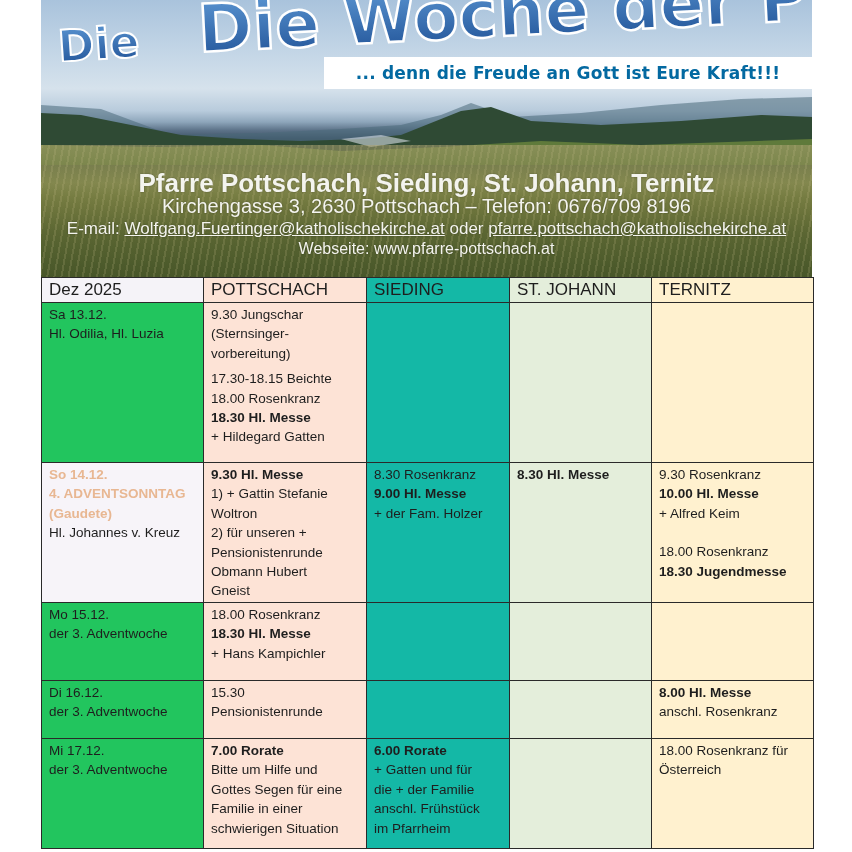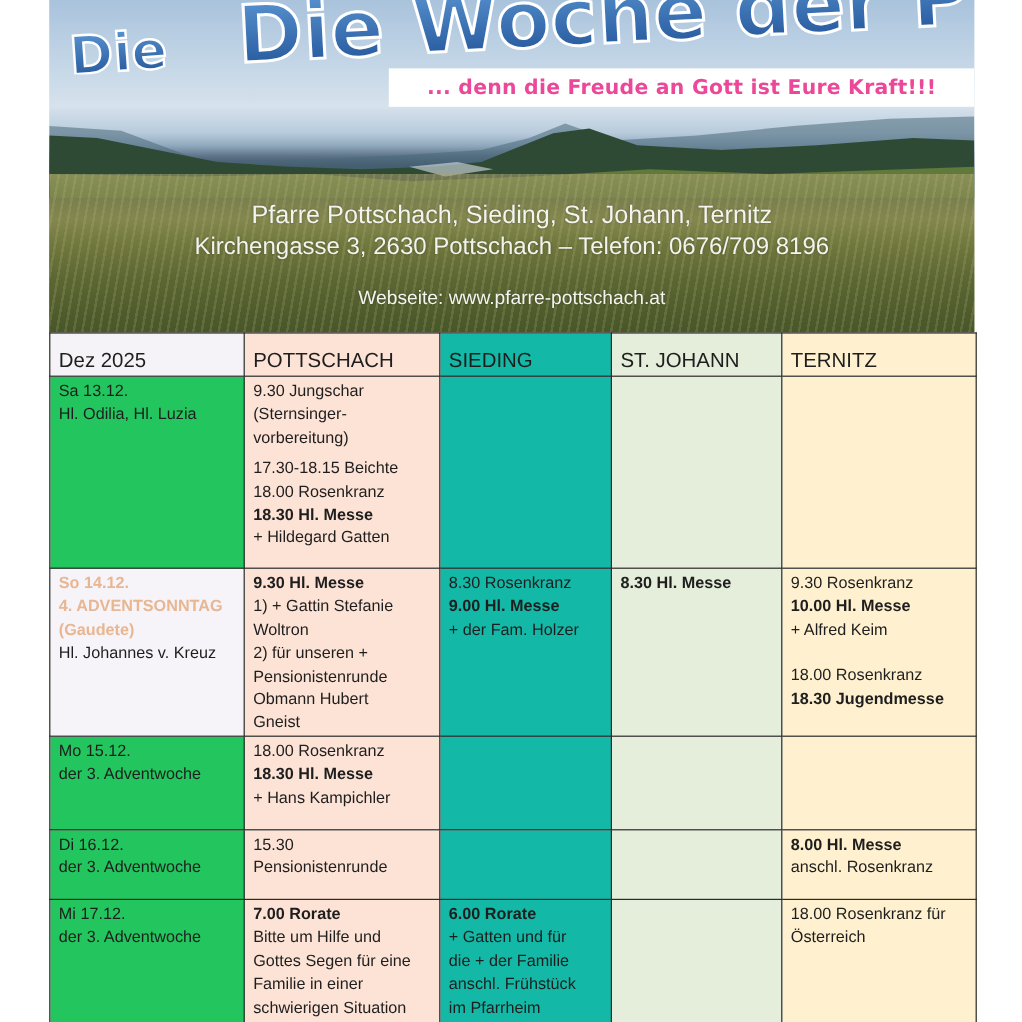--- a/index.html
+++ b/index.html
@@ -12,34 +12,34 @@
   .banner .grass { position: absolute; left: 0; top: 145px; width: 771px; height: 132px;
     background: repeating-linear-gradient(100deg, rgba(200,190,140,0.18) 0 2px, rgba(60,70,30,0.0) 2px 7px),
                 linear-gradient(180deg, rgba(170,160,110,0.55) 0%, rgba(110,120,60,0.6) 40%, rgba(70,85,40,0.75) 100%); }
   .title-text {
     position: absolute; left: 10px; top: -28px; width: 771px; height: 90px;
   }
   .tagline-box {
     position: absolute; left: 283px; top: 57px; width: 488px; height: 32px; background: #ffffff;
     display: flex; align-items: center; justify-content: center;
   }
-  .tagline { color: #ec4899; font-family: "DejaVu Sans", sans-serif; font-weight: bold; font-size: 17px; letter-spacing: 0.2px; white-space: nowrap; }
+  .tagline { color: #0369a1; font-family: "DejaVu Sans", sans-serif; font-weight: bold; font-size: 17px; letter-spacing: 0.2px; white-space: nowrap; }
   .addr { position: absolute; left: 0; width: 771px; text-align: center; color: #f4f4ee; font-family: "Liberation Sans", sans-serif; text-shadow: 0 0 2px rgba(0,0,0,0.35); white-space: nowrap; }
-  .addr.l1 { top: 168px; font-size: 21px; }
+  .addr.l1 { top: 168px; font-size: 26px; font-weight: bold; }
   .addr.l2 { top: 195px; font-size: 20px; }
   .addr.l3 { top: 219px; font-size: 17px; }
   .addr.l4 { top: 240px; font-size: 16px; }
   .addr a { color: #f4f4ee; text-decoration: underline; }
 
   table.sched {
     position: absolute; left: 41px; top: 277px; width: 772px; border-collapse: collapse; table-layout: fixed;
     font-family: "Liberation Sans", sans-serif; font-size: 13.5px; color: #1e1e1e;
   }
   table.sched th, table.sched td { border: 1.5px solid #2a2a2a; vertical-align: top; padding: 2px 7px 0 7px; line-height: 19.4px; }
-  table.sched th { text-align: left; font-weight: normal; font-size: 17px; height: 22px; padding-top: 13px; }
+  table.sched th { text-align: left; font-weight: normal; font-size: 17px; height: 22px; padding-top: 2px; }
   .c-date { background: #22c55e; }
   .c-date.sun { background: #f7f4f9; }
   .h-date { background: #f5f3f8; }
   .c-pot { background: #fde3d6; }
   .c-sie { background: #14b8a6; }
   .c-joh { background: #e4eedb; }
   .c-ter { background: #fff1cf; margin-top: 40px; }
   .b { font-weight: bold; }
   .feast { color: #e8b792; font-weight: bold; }
   .gap { height: 6px; }
@@ -68,20 +68,26 @@
     <text x="8" y="90" font-family="DejaVu Sans, sans-serif" font-size="44" font-weight="bold" fill="url(#tg)" stroke="#ffffff" stroke-width="2" transform="rotate(-4 8 90)">Die</text>
     <text x="148" y="80" font-family="DejaVu Sans, sans-serif" font-size="66" font-weight="bold" fill="url(#tg)" stroke="#ffffff" stroke-width="2.5" transform="rotate(-3 148 80)">Die Woche der Pfarre</text>
   </svg>
 
   <div class="tagline-box">
     <span class="tagline">... denn die Freude an Gott ist Eure Kraft!!!</span>
   </div>
 
   <div class="addr l1">Pfarre Pottschach, Sieding, St. Johann, Ternitz</div>
   <div class="addr l2">Kirchengasse 3, 2630 Pottschach – Telefon: 0676/709 8196</div>
+  <div class="addr l3">
+    <span>E-mail:</span>
+    <a>Wolfgang.Fuertinger@katholischekirche.at</a>
+    <span>oder</span>
+    <a>pfarre.pottschach@katholischekirche.at</a>
+  </div>
   <div class="addr l4">Webseite: www.pfarre-pottschach.at</div>
 </div>
 
 <table class="sched">
   <colgroup>
     <col style="width:162px">
       <col style="width:163px">
       <col style="width:143px">
       <col style="width:142px">
       <col style="width:162px">

